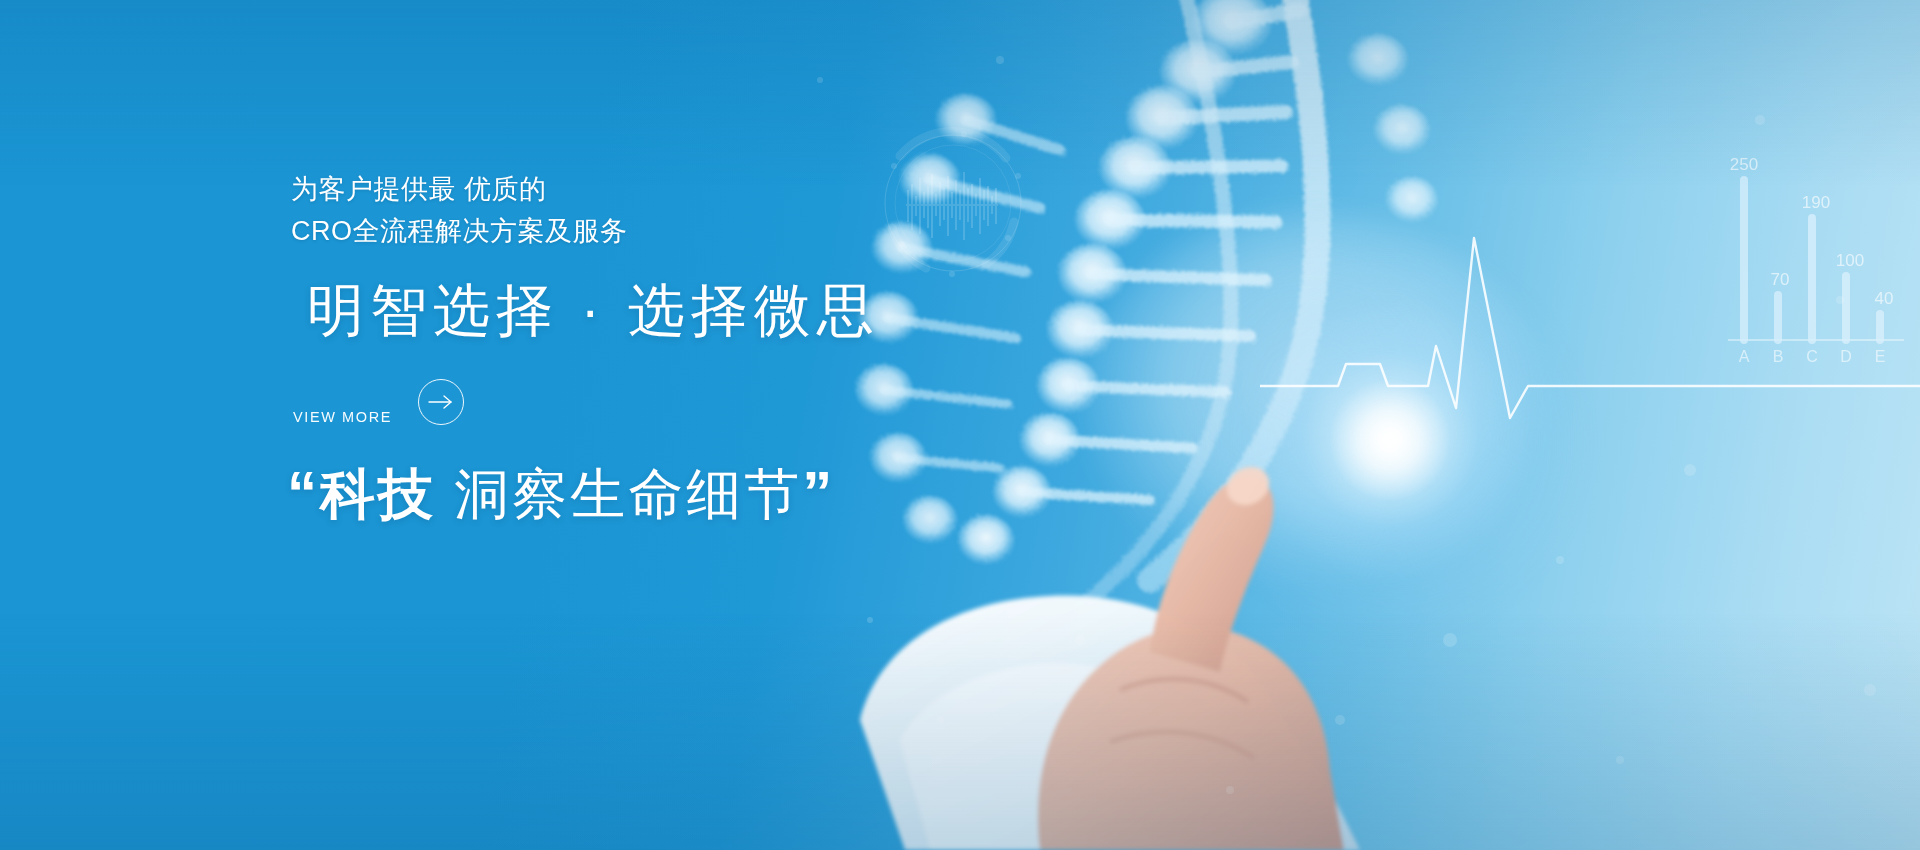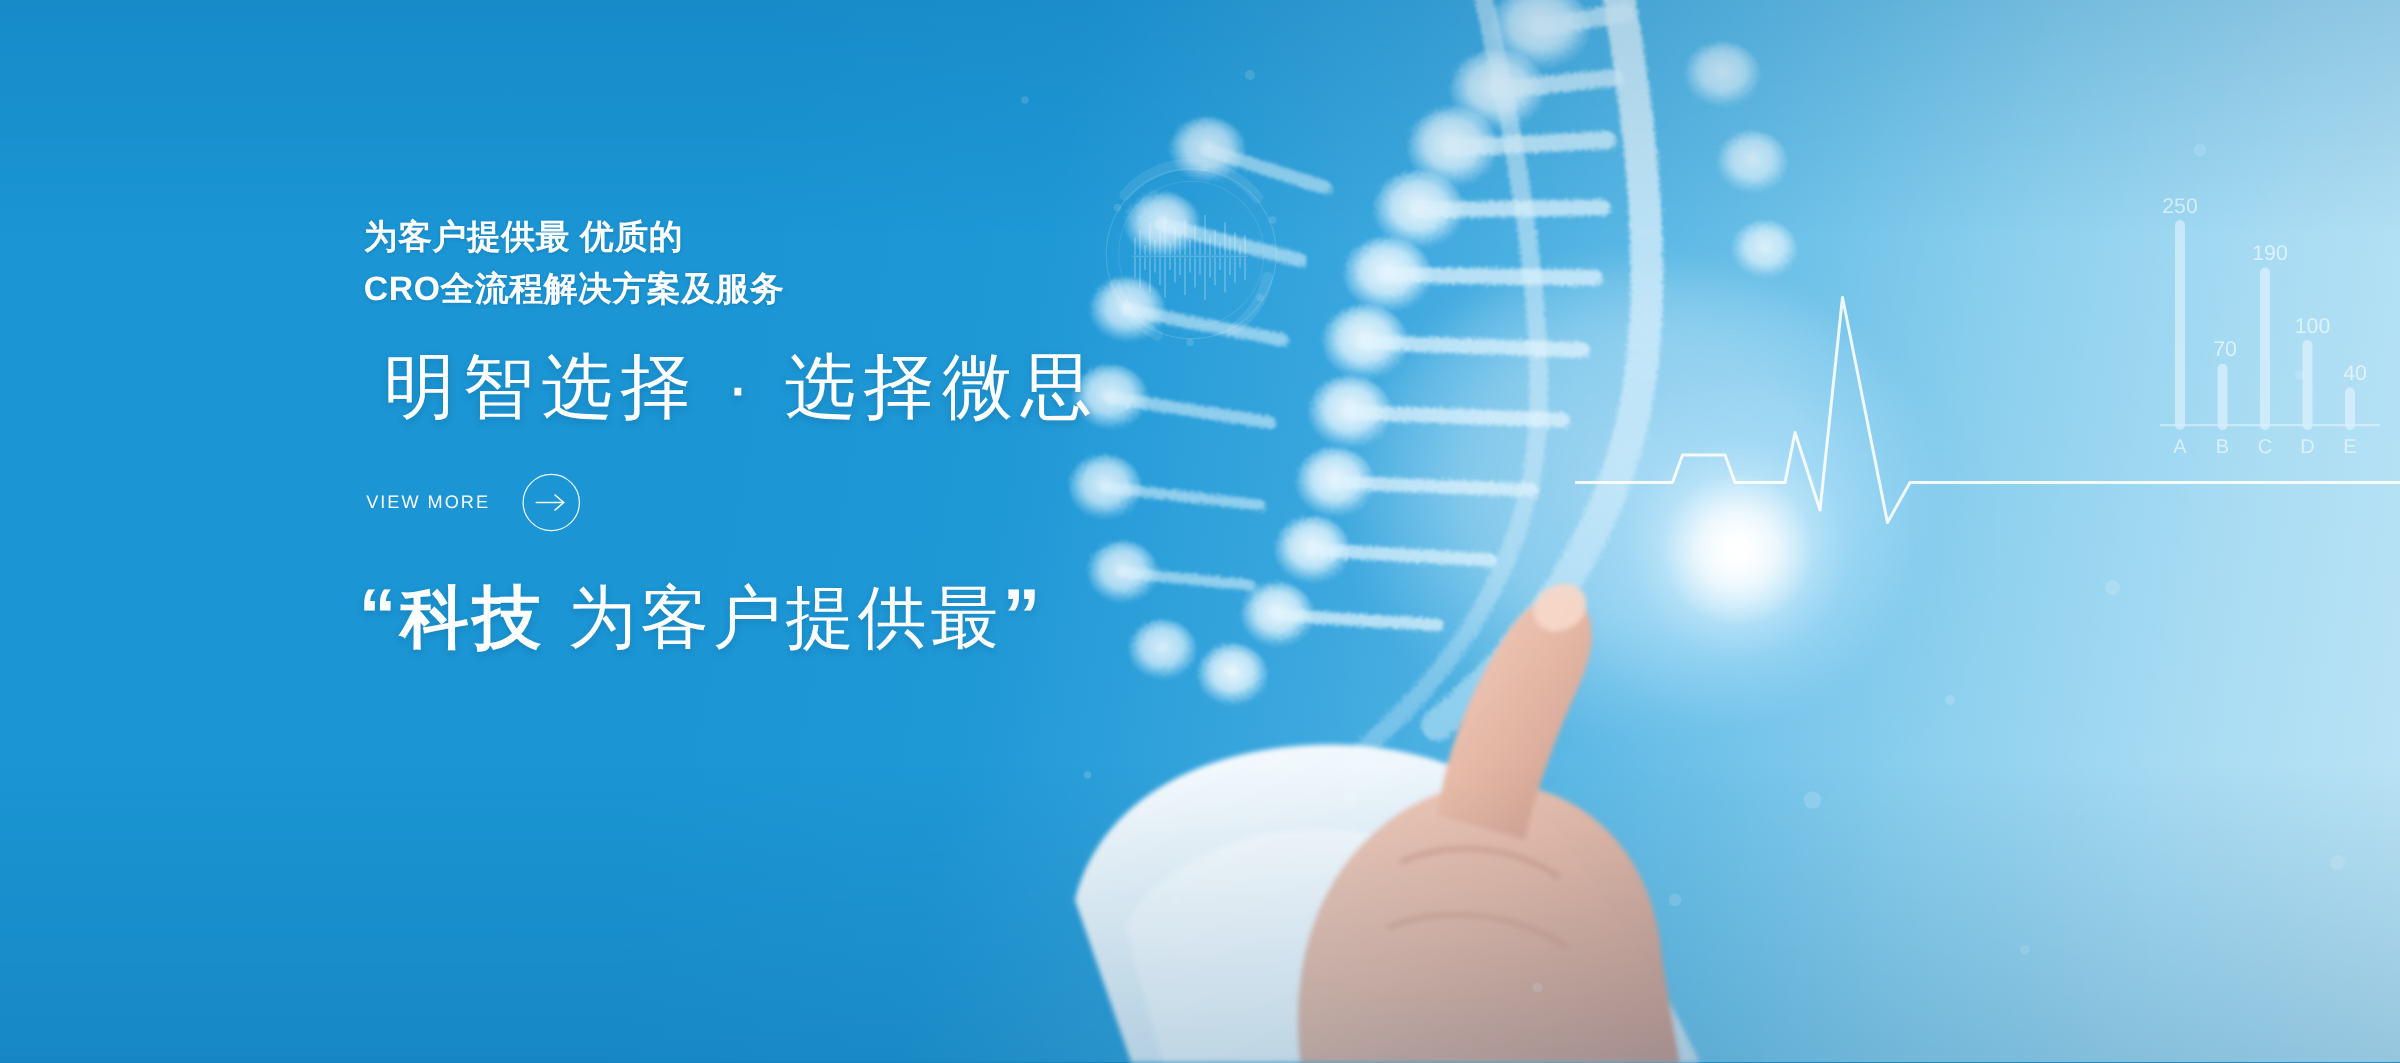--- a/index.html
+++ b/index.html
@@ -82,39 +82,39 @@
   .copy{
     position:absolute;
     left:291px; top:0;
     width:760px; height:100%;
     color:#ffffff;
   }
   .subtitle{
     position:absolute; top:168px; left:0;
     font-size:27px;
     line-height:42px;
-    font-weight:700;
+    font-weight:400;
     letter-spacing:.5px;
     text-shadow:0 1px 3px rgba(6,70,110,.25);
     white-space:pre-line;
   }
   .headline{
     position:absolute; top:275px; left:16px;
     font-size:57px;
     line-height:70px;
     font-weight:400;
     letter-spacing:6px;
     text-shadow:0 2px 6px rgba(6,70,110,.25);
     white-space:nowrap;
   }
 
   
   .view-more{
     position:absolute; top:379px; left:2px;
-    display:flex; align-items:center; gap:26px;
+    display:flex; align-items:flex-end; gap:26px;
     cursor:pointer;
     user-select:none;
   }
   .view-more-label{
     font-size:14.5px;
     letter-spacing:1.6px;
     font-weight:400;
     color:#ffffff;
     opacity:.97;
   }
@@ -419,17 +419,17 @@
       <span class="view-more-label">VIEW MORE</span>
       <span class="arrow-circle">
         <svg width="26" height="14" viewBox="0 0 26 14" aria-hidden="true">
           <line x1="1" y1="7" x2="23" y2="7" stroke="#ffffff" stroke-width="1.3" stroke-linecap="round"></line>
           <polyline points="16,1 23,7 16,13" fill="none" stroke="#ffffff" stroke-width="1.3" stroke-linecap="round" stroke-linejoin="round"></polyline>
         </svg>
       </span>
     </div>
 
     <div class="quote">
-      <span class="q-mark">“</span><span class="q-strong">科技</span><span class="q-light"> 为客户提供最</span><span class="q-mark">”</span>
+      <span class="q-mark">“</span><span class="q-strong">科技</span><span class="q-light"> 洞察生命细节</span><span class="q-mark">”</span>
     </div>
 
   </div>
 </div>
 
 </body></html>

